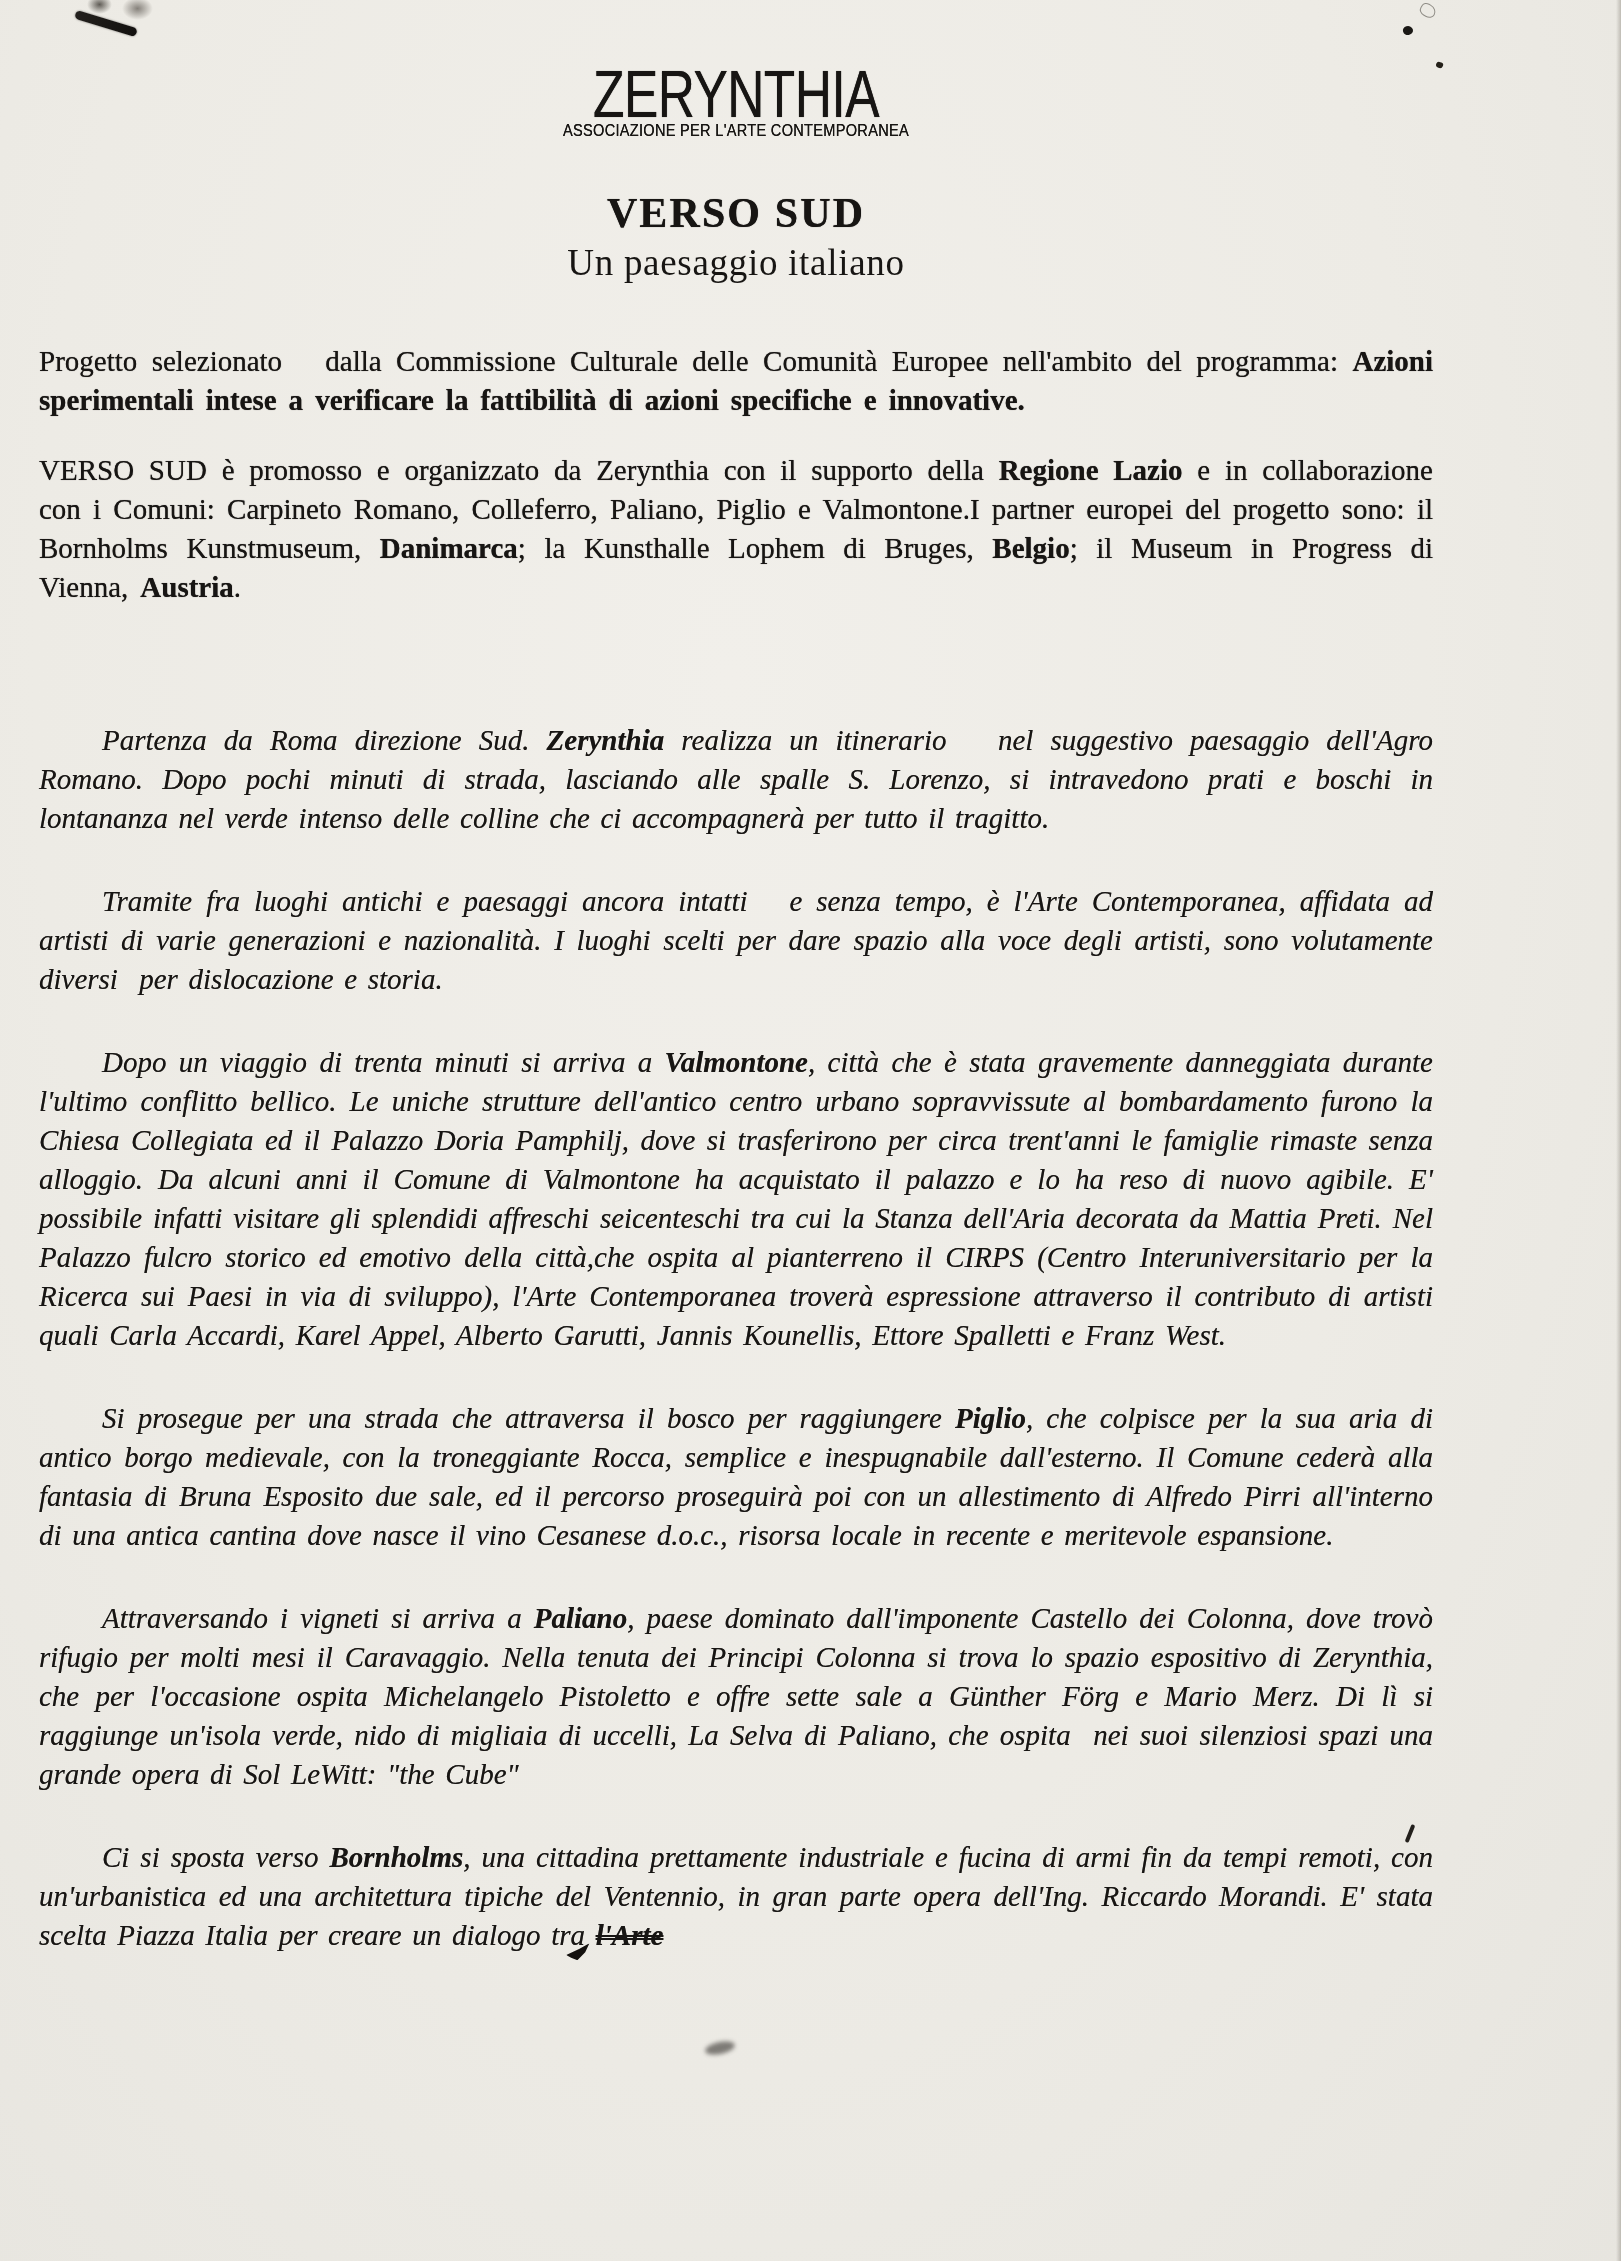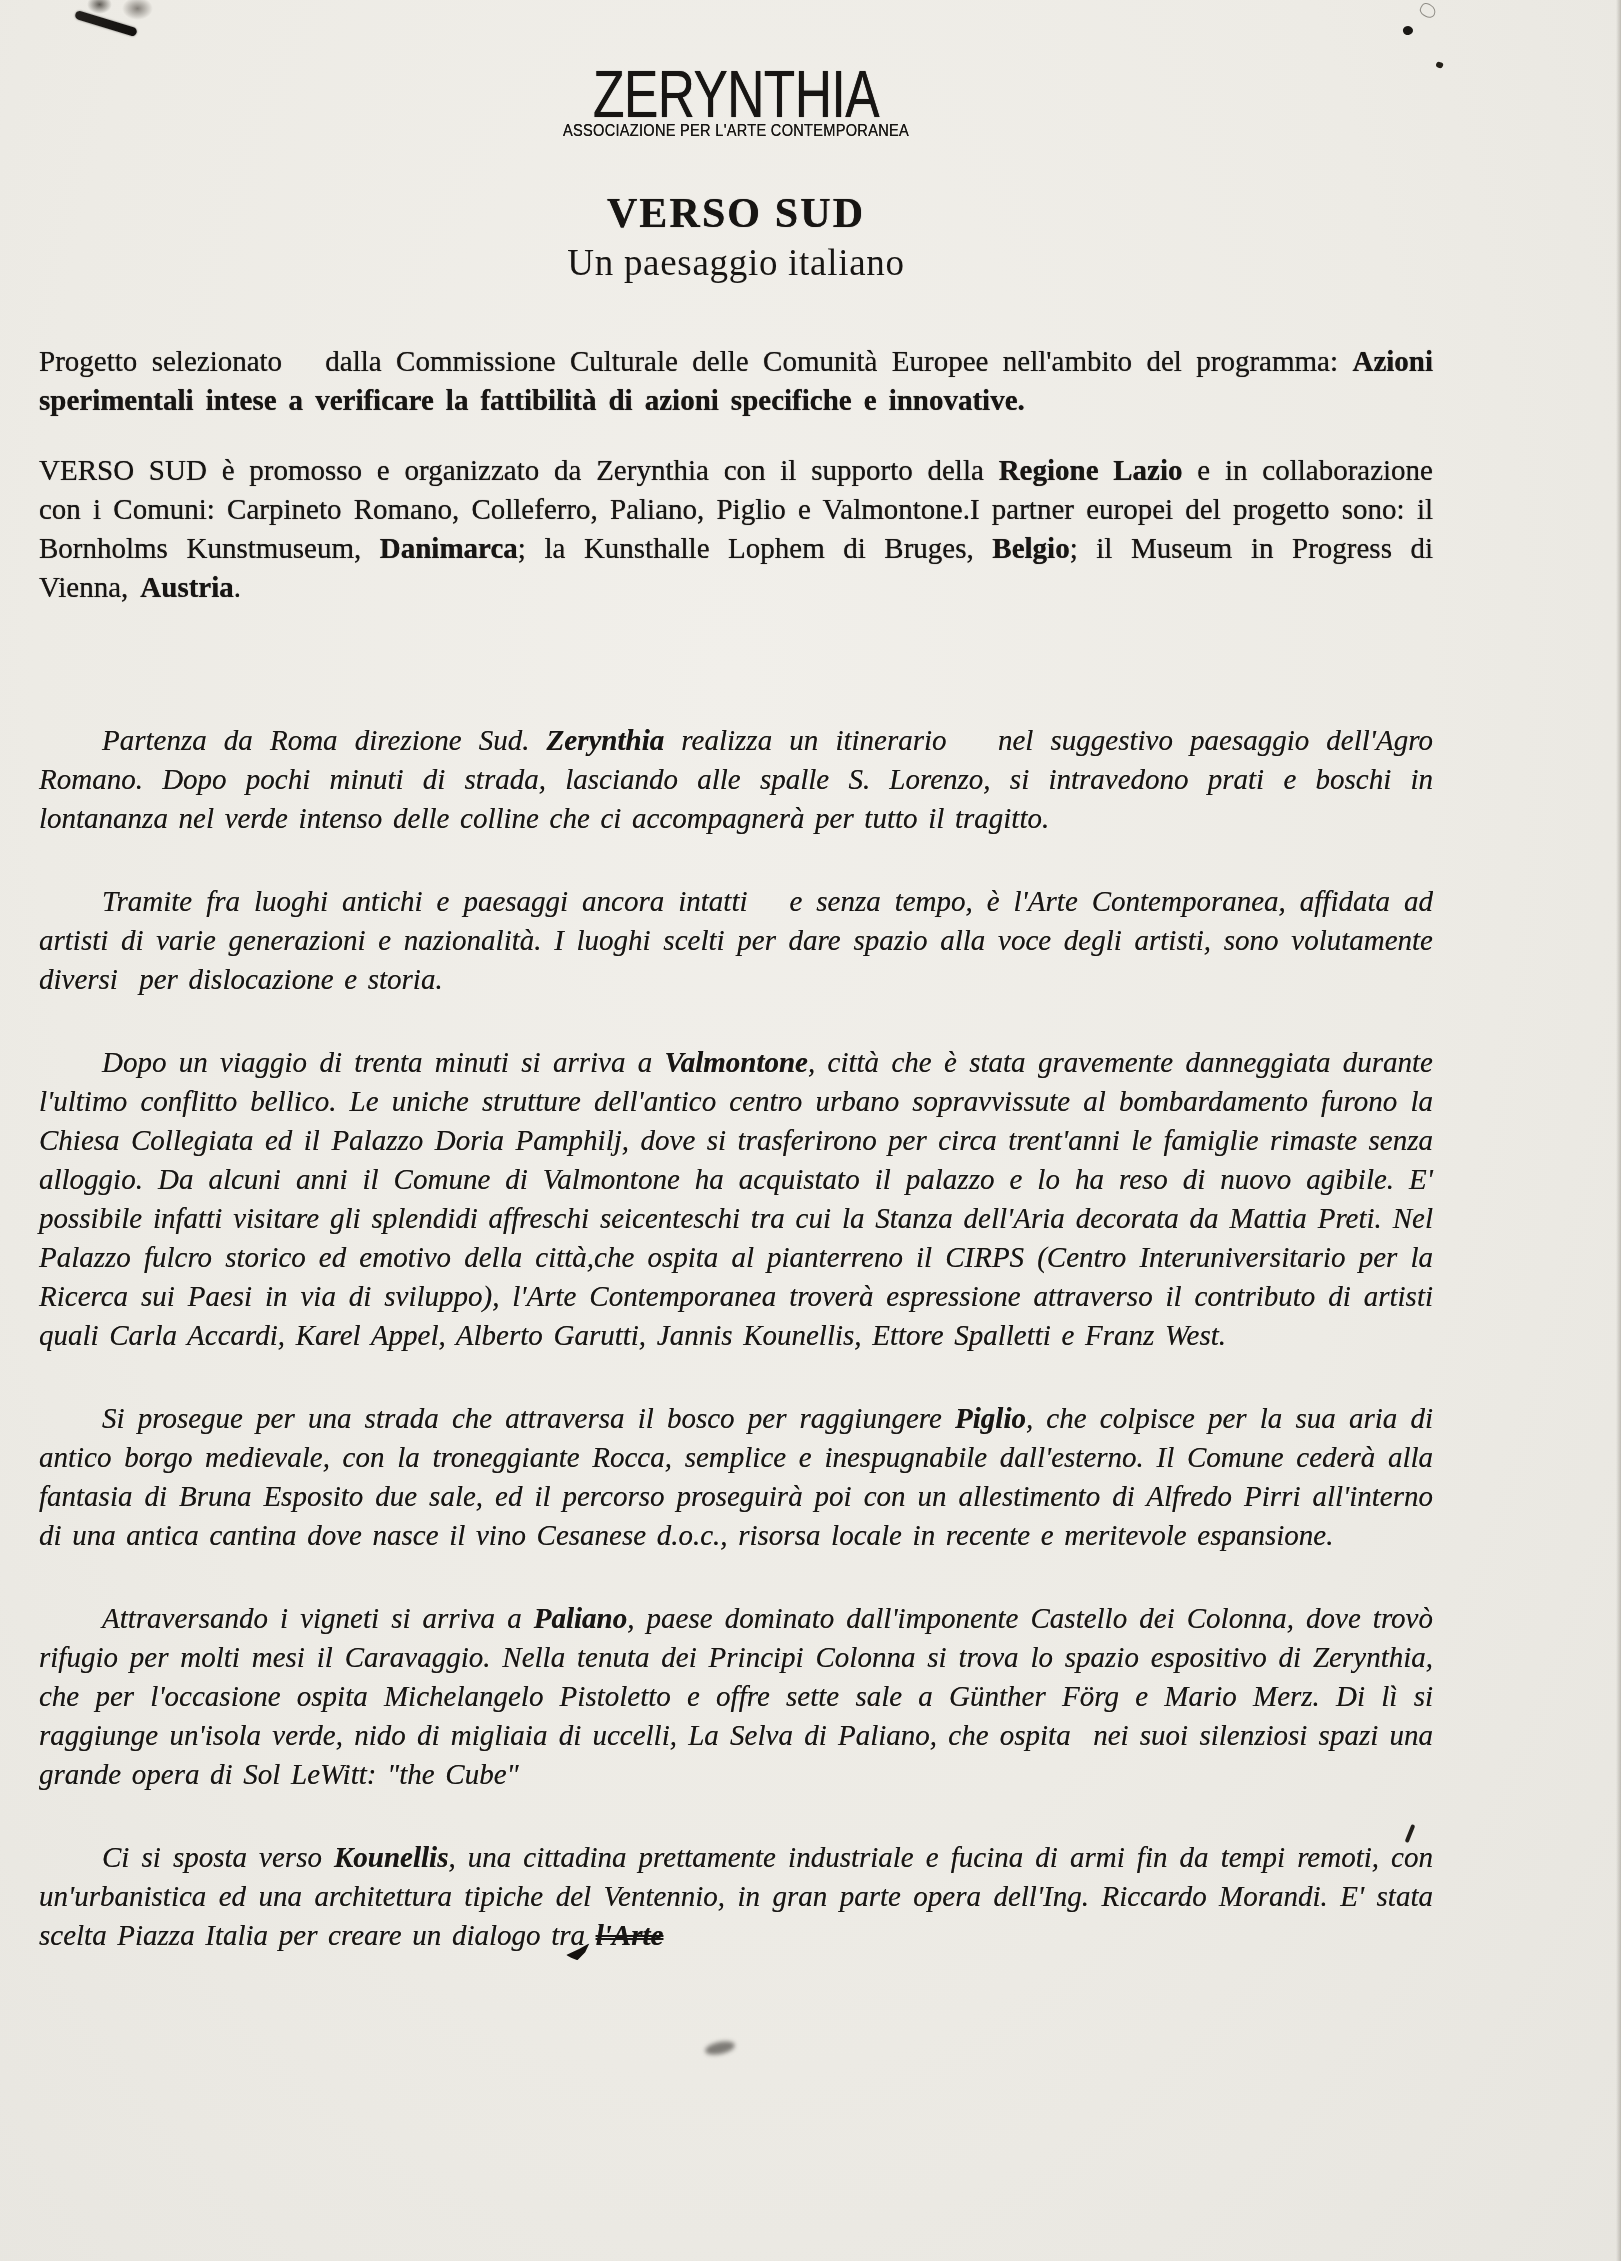--- a/index.html
+++ b/index.html
@@ -184,20 +184,20 @@
     </div>
 
     <div class="doc-body" id="paragraphs">
         <p class="para roman"><span>Progetto selezionato &nbsp;&nbsp;dalla Commissione Culturale delle Comunità Europee nell'ambito del programma: </span><span class="b">Azioni sperimentali intese a verificare la fattibilità di azioni specifiche e innovative.</span></p>
         <p class="para roman"><span>VERSO SUD è promosso e organizzato da Zerynthia con il supporto della </span><span class="b">Regione Lazio</span><span> e in collaborazione con i Comuni: Carpineto Romano, Colleferro, Paliano, Piglio e Valmontone.I partner europei del progetto sono: il Bornholms Kunstmuseum, </span><span class="b">Danimarca</span><span>; la Kunsthalle Lophem di Bruges, </span><span class="b">Belgio</span><span>; il Museum in Progress di Vienna, </span><span class="b">Austria</span><span>.</span></p>
         <p class="para ital indent"><span>Partenza da Roma direzione Sud. </span><span class="b">Zerynthia</span><span> realizza un itinerario &nbsp;&nbsp;nel suggestivo paesaggio dell'Agro Romano. Dopo pochi minuti di strada, lasciando alle spalle S. Lorenzo, si intravedono prati e boschi in lontananza nel verde intenso delle colline che ci accompagnerà per tutto il tragitto.</span></p>
         <p class="para ital indent"><span>Tramite fra luoghi antichi e paesaggi ancora intatti &nbsp;&nbsp;e senza tempo, è l'Arte Contemporanea, affidata ad artisti di varie generazioni e nazionalità. I luoghi scelti per dare spazio alla voce degli artisti, sono volutamente diversi &nbsp;per dislocazione e storia.</span></p>
         <p class="para ital indent"><span>Dopo un viaggio di trenta minuti si arriva a </span><span class="b">Valmontone</span><span>, città che è stata gravemente danneggiata durante l'ultimo conflitto bellico. Le uniche strutture dell'antico centro urbano sopravvissute al bombardamento furono la Chiesa Collegiata ed il Palazzo Doria Pamphilj, dove si trasferirono per circa trent'anni le famiglie rimaste senza alloggio. Da alcuni anni il Comune di Valmontone ha acquistato il palazzo e lo ha reso di nuovo agibile. E' possibile infatti visitare gli splendidi affreschi seicenteschi tra cui la Stanza dell'Aria decorata da Mattia Preti. Nel Palazzo fulcro storico ed emotivo della città,che ospita al pianterreno il CIRPS (Centro Interuniversitario per la Ricerca sui Paesi in via di sviluppo), l'Arte Contemporanea troverà espressione attraverso il contributo di artisti quali Carla Accardi, Karel Appel, Alberto Garutti, Jannis Kounellis, Ettore Spalletti e Franz West.</span></p>
         <p class="para ital indent"><span>Si prosegue per una strada che attraversa il bosco per raggiungere </span><span class="b">Piglio</span><span>, che colpisce per la sua aria di antico borgo medievale, con la troneggiante Rocca, semplice e inespugnabile dall'esterno. Il Comune cederà alla fantasia di Bruna Esposito due sale, ed il percorso proseguirà poi con un allestimento di Alfredo Pirri all'interno di una antica cantina dove nasce il vino Cesanese d.o.c., risorsa locale in recente e meritevole espansione.</span></p>
         <p class="para ital indent"><span>Attraversando i vigneti si arriva a </span><span class="b">Paliano</span><span>, paese dominato dall'imponente Castello dei Colonna, dove trovò rifugio per molti mesi il Caravaggio. Nella tenuta dei Principi Colonna si trova lo spazio espositivo di Zerynthia, che per l'occasione ospita Michelangelo Pistoletto e offre sette sale a Günther Förg e Mario Merz. Di lì si raggiunge un'isola verde, nido di migliaia di uccelli, La Selva di Paliano, che ospita &nbsp;nei suoi silenziosi spazi una grande opera di Sol LeWitt: "the Cube"</span></p>
-        <p class="para ital indent"><span>Ci si sposta verso </span><span class="b">Kounellis</span><span>, una cittadina prettamente industriale e fucina di armi fin da tempi remoti, con un'urbanistica ed una architettura tipiche del Ventennio, in gran parte opera dell'Ing. Riccardo Morandi. E' stata scelta Piazza Italia per creare un dialogo tra </span><span class="strike">l'Arte</span></p>
+        <p class="para ital indent"><span>Ci si sposta verso </span><span class="b">Bornholms</span><span>, una cittadina prettamente industriale e fucina di armi fin da tempi remoti, con un'urbanistica ed una architettura tipiche del Ventennio, in gran parte opera dell'Ing. Riccardo Morandi. E' stata scelta Piazza Italia per creare un dialogo tra </span><span class="strike">l'Arte</span></p>
       </div>
 
   </div>
 
   <div class="edge-shadow"></div>
 </div>
 
 
 </body></html>

